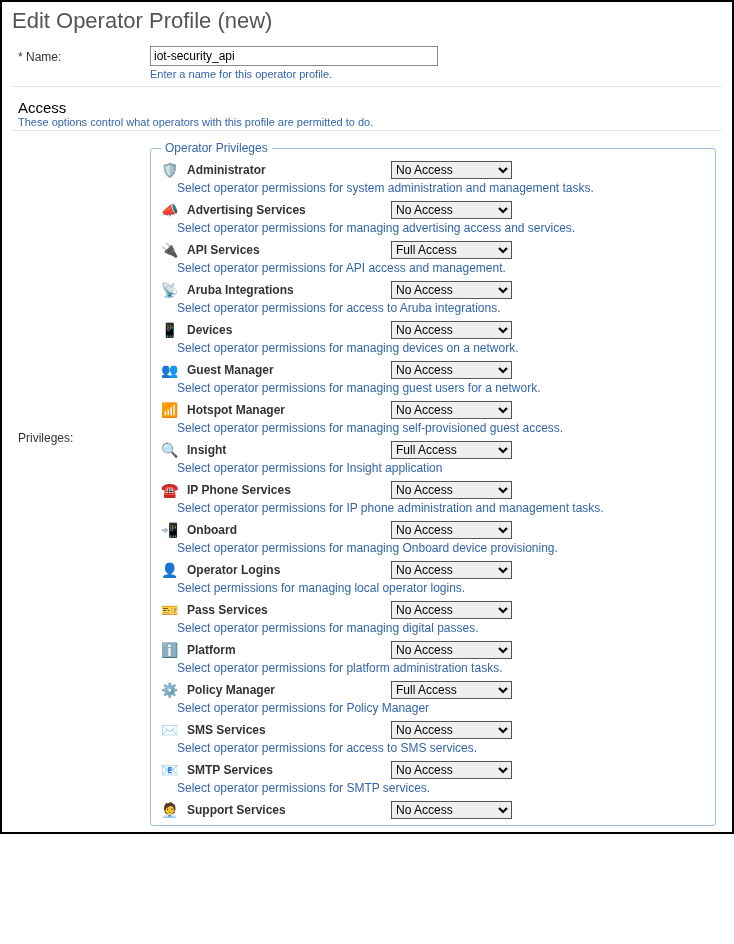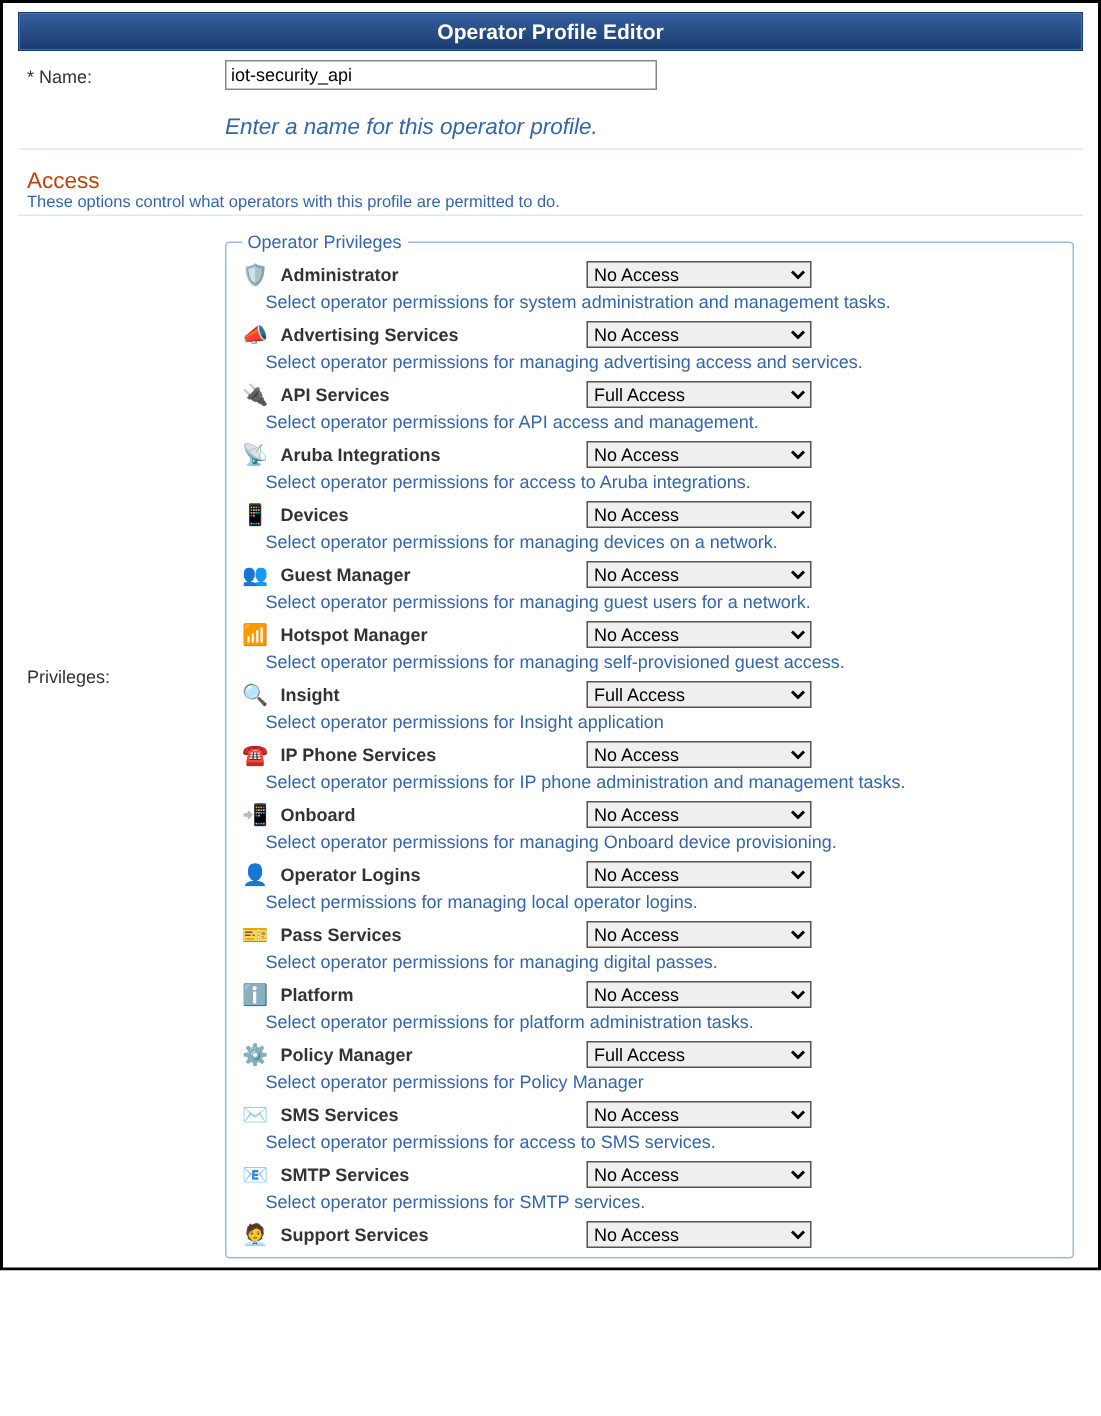--- a/index.html
+++ b/index.html
@@ -61,26 +61,25 @@
   }
   textarea {
     width: 400px;
     height: 40px;
     font-size: 12px;
     border: 1px solid #888;
     resize: both;
   }
   .hint {
     color: #3366aa;
-    font-size: 15px;
-    margin-top: 16px;
-    font-style: italic;
+    font-size: 11px;
+    margin-top: 2px;
   }
   .section-title {
-    color: #c2410c;
+    color: #000000;
     font-size: 15px;
     margin: 6px 0 0 0;
   }
   .section-title-wrap { color:#3366aa; font-size:11px; }
   .checkbox-line { display:flex; align-items:center; gap:4px; }
   fieldset.privs {
     border: 1px solid #99bbdd;
     border-radius: 3px;
     margin: 4px 0 0 0;
     padding: 6px 10px 4px 10px;
@@ -98,33 +97,33 @@
     column-gap: 4px;
     row-gap: 2px;
     margin-bottom: 2px;
   }
   .priv-row .icon {
     width: 18px; height: 18px;
     display:flex; align-items:center; justify-content:center;
     font-size: 14px;
   }
   .priv-row .name { font-weight: bold; font-size: 12px; }
-  .priv-row select { width: 150px; font-size: 12px; border:1px solid #555; }
+  .priv-row select { width: 121px; font-size: 12px; border:1px solid #555; }
   .priv-desc {
     color: #3366aa;
     font-size: 12px;
     margin: 0 0 6px 16px;
   }
 </style>
 </head>
 <body>
 
 <div class="frame">
-
-  <div class="panel-header" data-name="panel-header">Operator Profile Editor</div>
+  <h1 data-name="page-title">Edit Operator Profile (new)</h1>
+
 
   <table class="form-table" data-name="form-table">
     <tbody>
         <tr class="row-sep">
       <td class="label-col" data-name="name-label">* Name:</td>
       <td>
         <input type="text" data-name="name-input" value="iot-security_api" style="">
         <div class="hint" data-name="name-hint">Enter a name for this operator profile.</div>
       </td>
     </tr>

